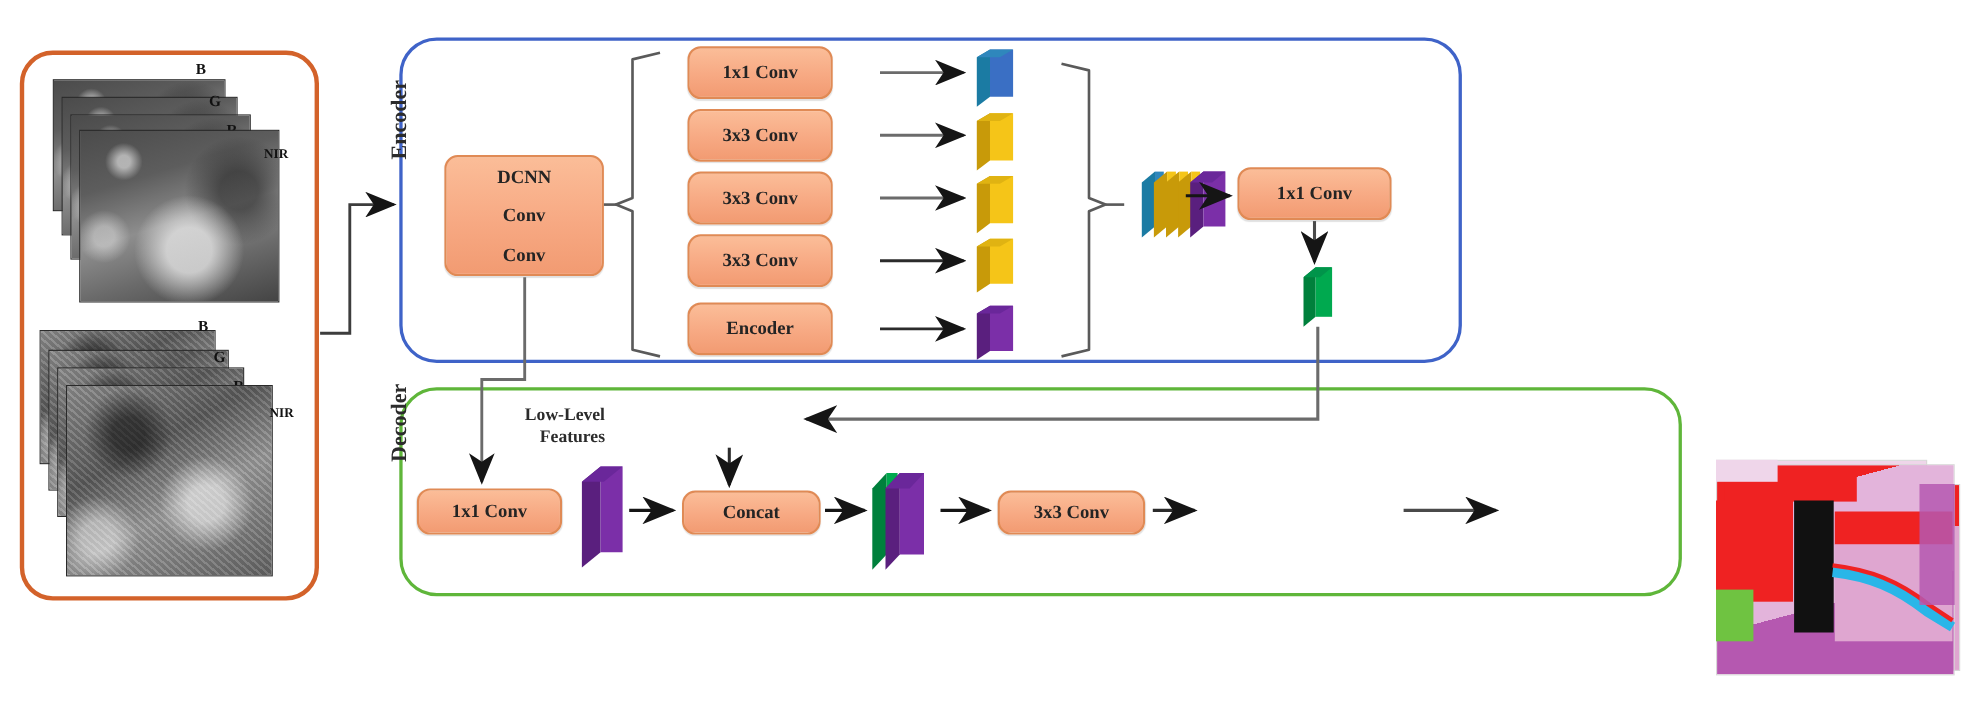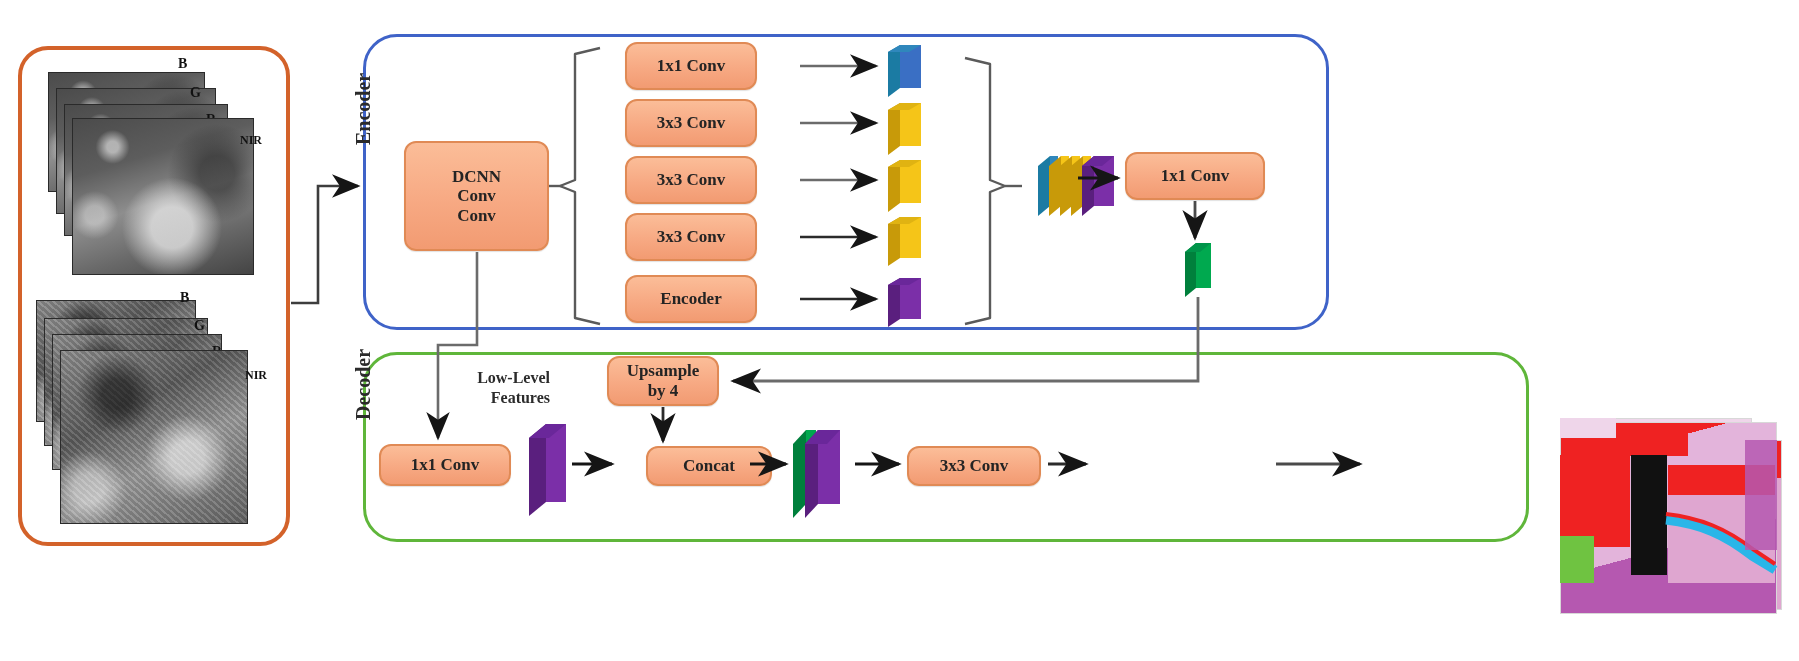--- a/index.html
+++ b/index.html
@@ -130,21 +130,21 @@
   <div class="abs bandlabel" style="left:212px;top:344px;">R</div>
 
   <div class="thumb sat-b" style="left:60px;top:350px;width:186px;height:172px;">
       <div class="g"></div>
     </div>
   <div class="abs bandlabel" style="left:245px;top:368px;font-size:12px;">NIR</div>
 
   <div class="abs panel-encoder" style="left:363px;top:34px;width:966px;height:296px;"></div>
   <div class="vlabel" style="left:352px;top:145px;">Encoder</div>
 
-  <div class="abs opbox" style="left:404px;top:141px;width:145px;height:110px;flex-direction:column;">
+  <div class="abs opbox" style="left:404px;top:141px;width:145px;height:110px;flex-direction:column;gap:16px;">
     <span>DCNN</span>
     <span>Conv</span>
     <span>Conv</span>
   </div>
 
   <div class="abs opbox" style="left:625px;top:42px;width:132px;height:48px;">1x1 Conv</div>
   <div class="abs opbox" style="left:625px;top:99px;width:132px;height:48px;">3x3 Conv</div>
   <div class="abs opbox" style="left:625px;top:156px;width:132px;height:48px;">3x3 Conv</div>
   <div class="abs opbox" style="left:625px;top:213px;width:132px;height:48px;">3x3 Conv</div>
   <div class="abs opbox" style="left:625px;top:275px;width:132px;height:48px;">Encoder</div>
@@ -154,26 +154,22 @@
   <div class="abs panel-decoder" style="left:363px;top:352px;width:1166px;height:190px;"></div>
   <div class="vlabel" style="left:352px;top:420px;">Decoder</div>
 
   <div class="abs plaintext" style="left:440px;top:368px;width:110px;">
     <div>Low-Level</div>
     <div>Features</div>
   </div>
 
   <div class="abs opbox" style="left:379px;top:444px;width:132px;height:42px;">1x1 Conv</div>
 
-  <div class="abs opbox" style="left:607px;top:356px;width:112px;height:50px;flex-direction:column;">
-    <span>Upsample</span>
-    <span>by 4</span>
-  </div>
-
-  <div class="abs opbox" style="left:620px;top:446px;width:126px;height:40px;margin-left:26px;">Concat</div>
+
+  <div class="abs opbox" style="left:620px;top:446px;width:126px;height:40px;">Concat</div>
 
   <div class="abs opbox" style="left:907px;top:446px;width:134px;height:40px;">3x3 Conv</div>
 
 
   <div class="cmap cmap-1" style="left:1560px;top:418px;width:190px;height:165px;">
       <div class="g"></div>
     </div>
   <div class="cmap cmap-2" style="left:1585px;top:440px;width:195px;height:168px;">
       <div class="g"></div>
     </div>

